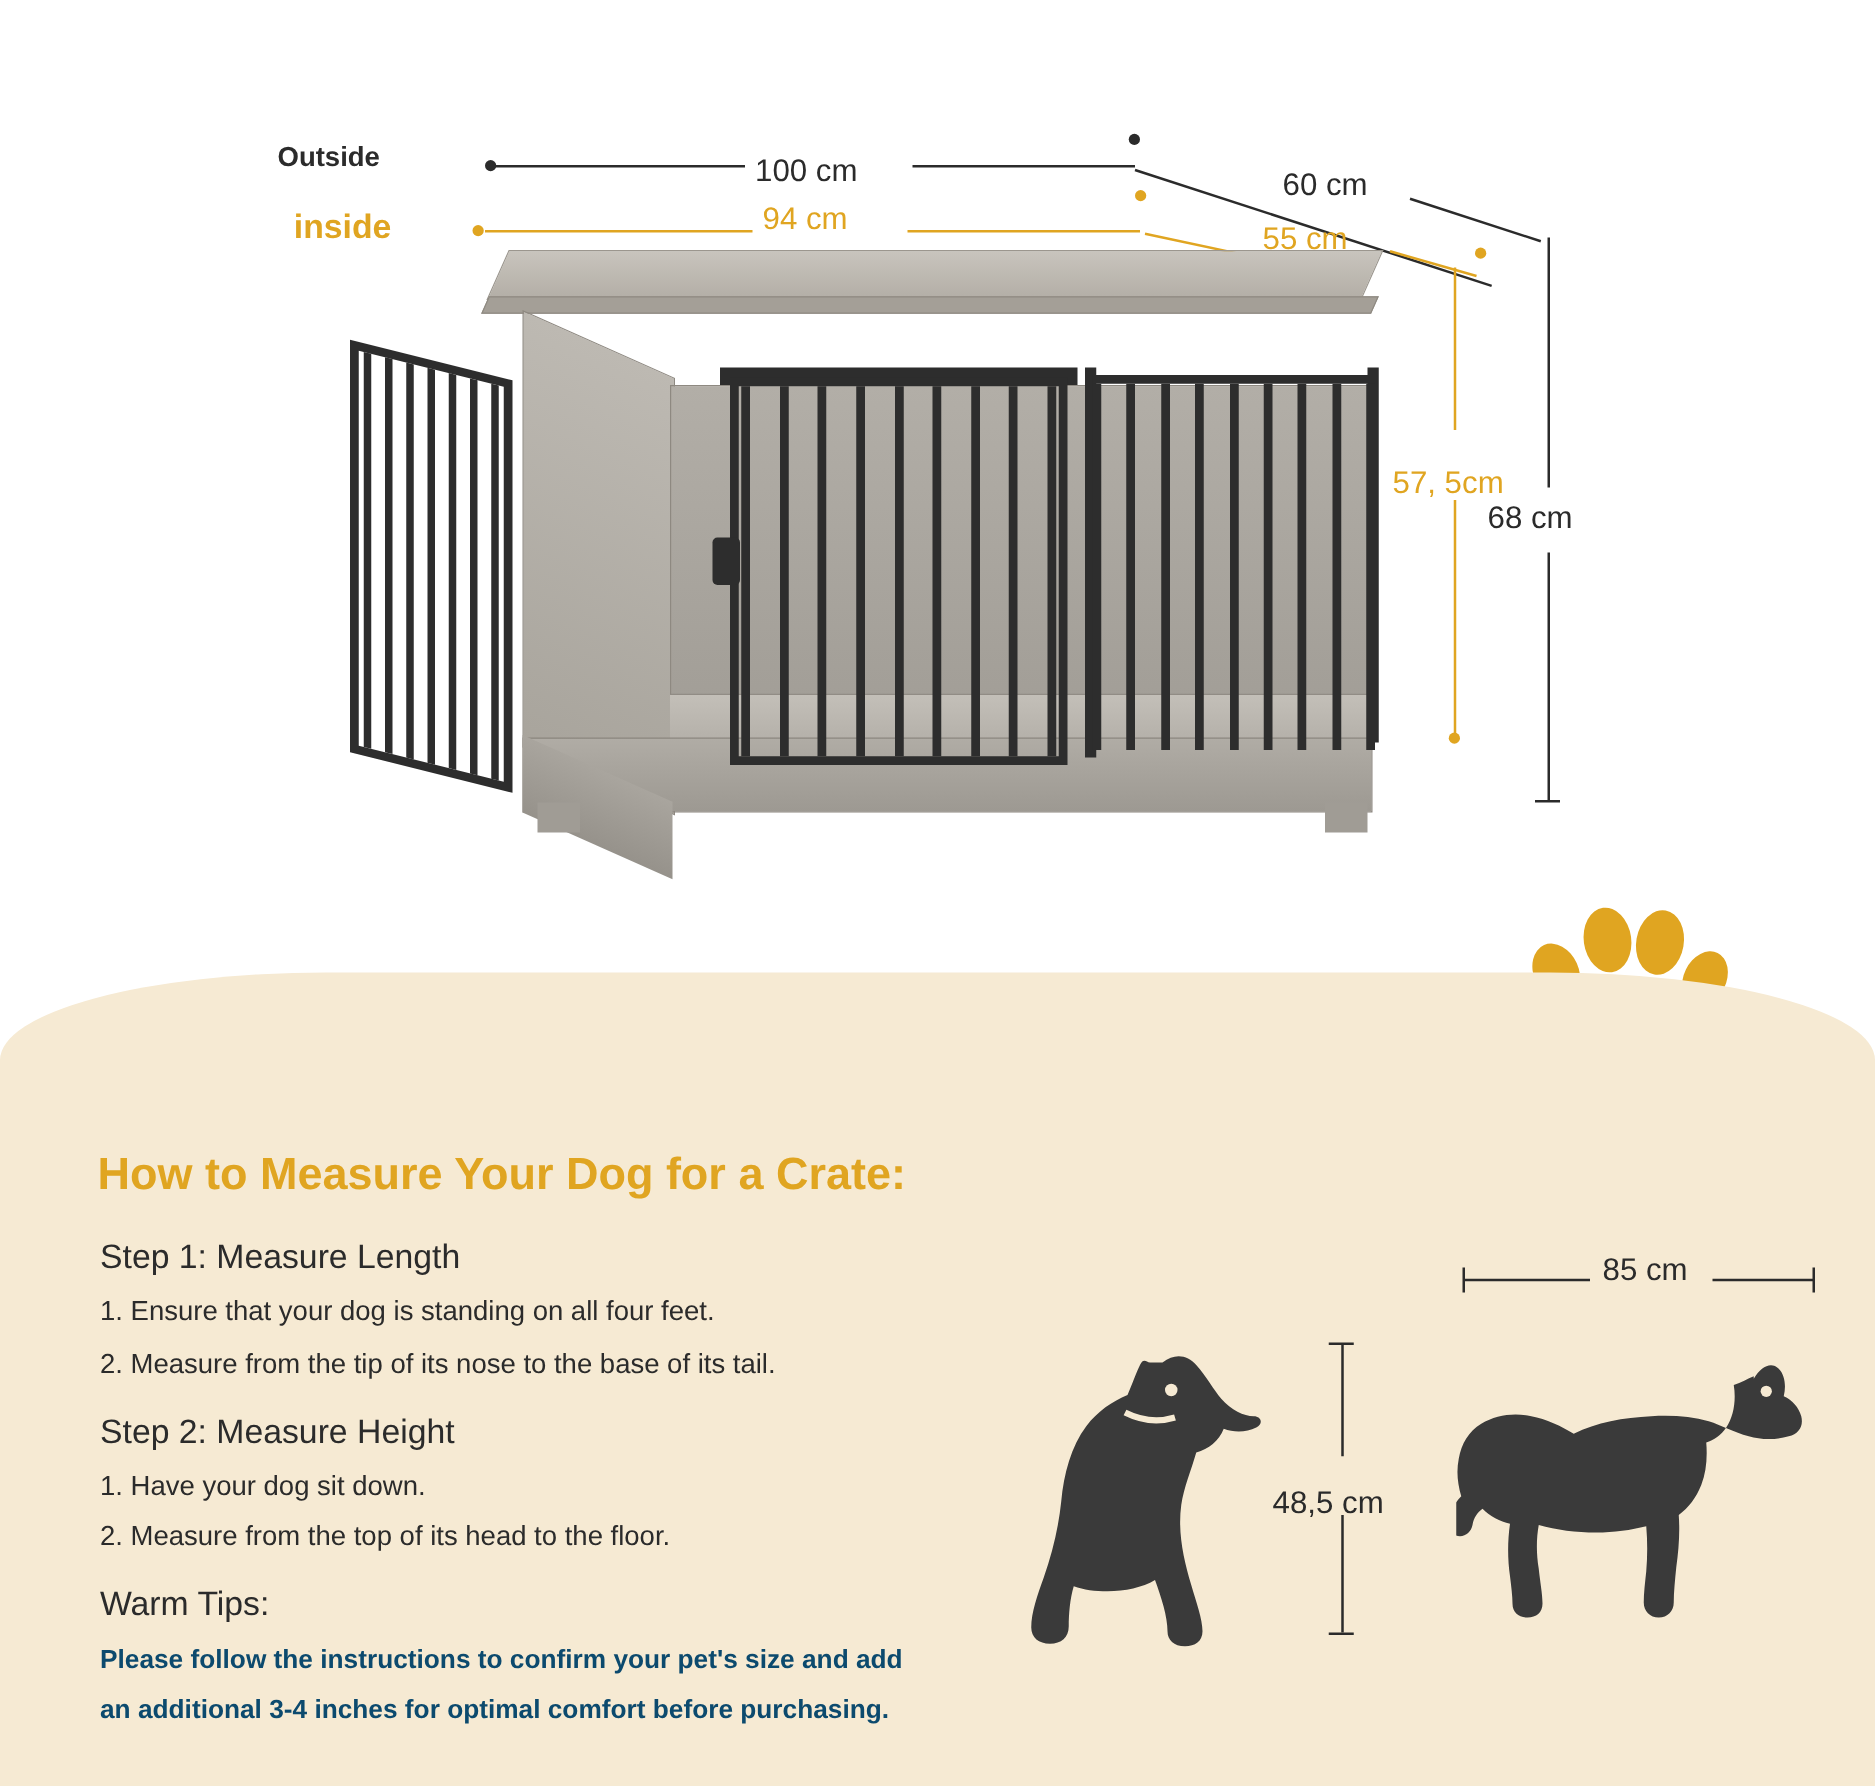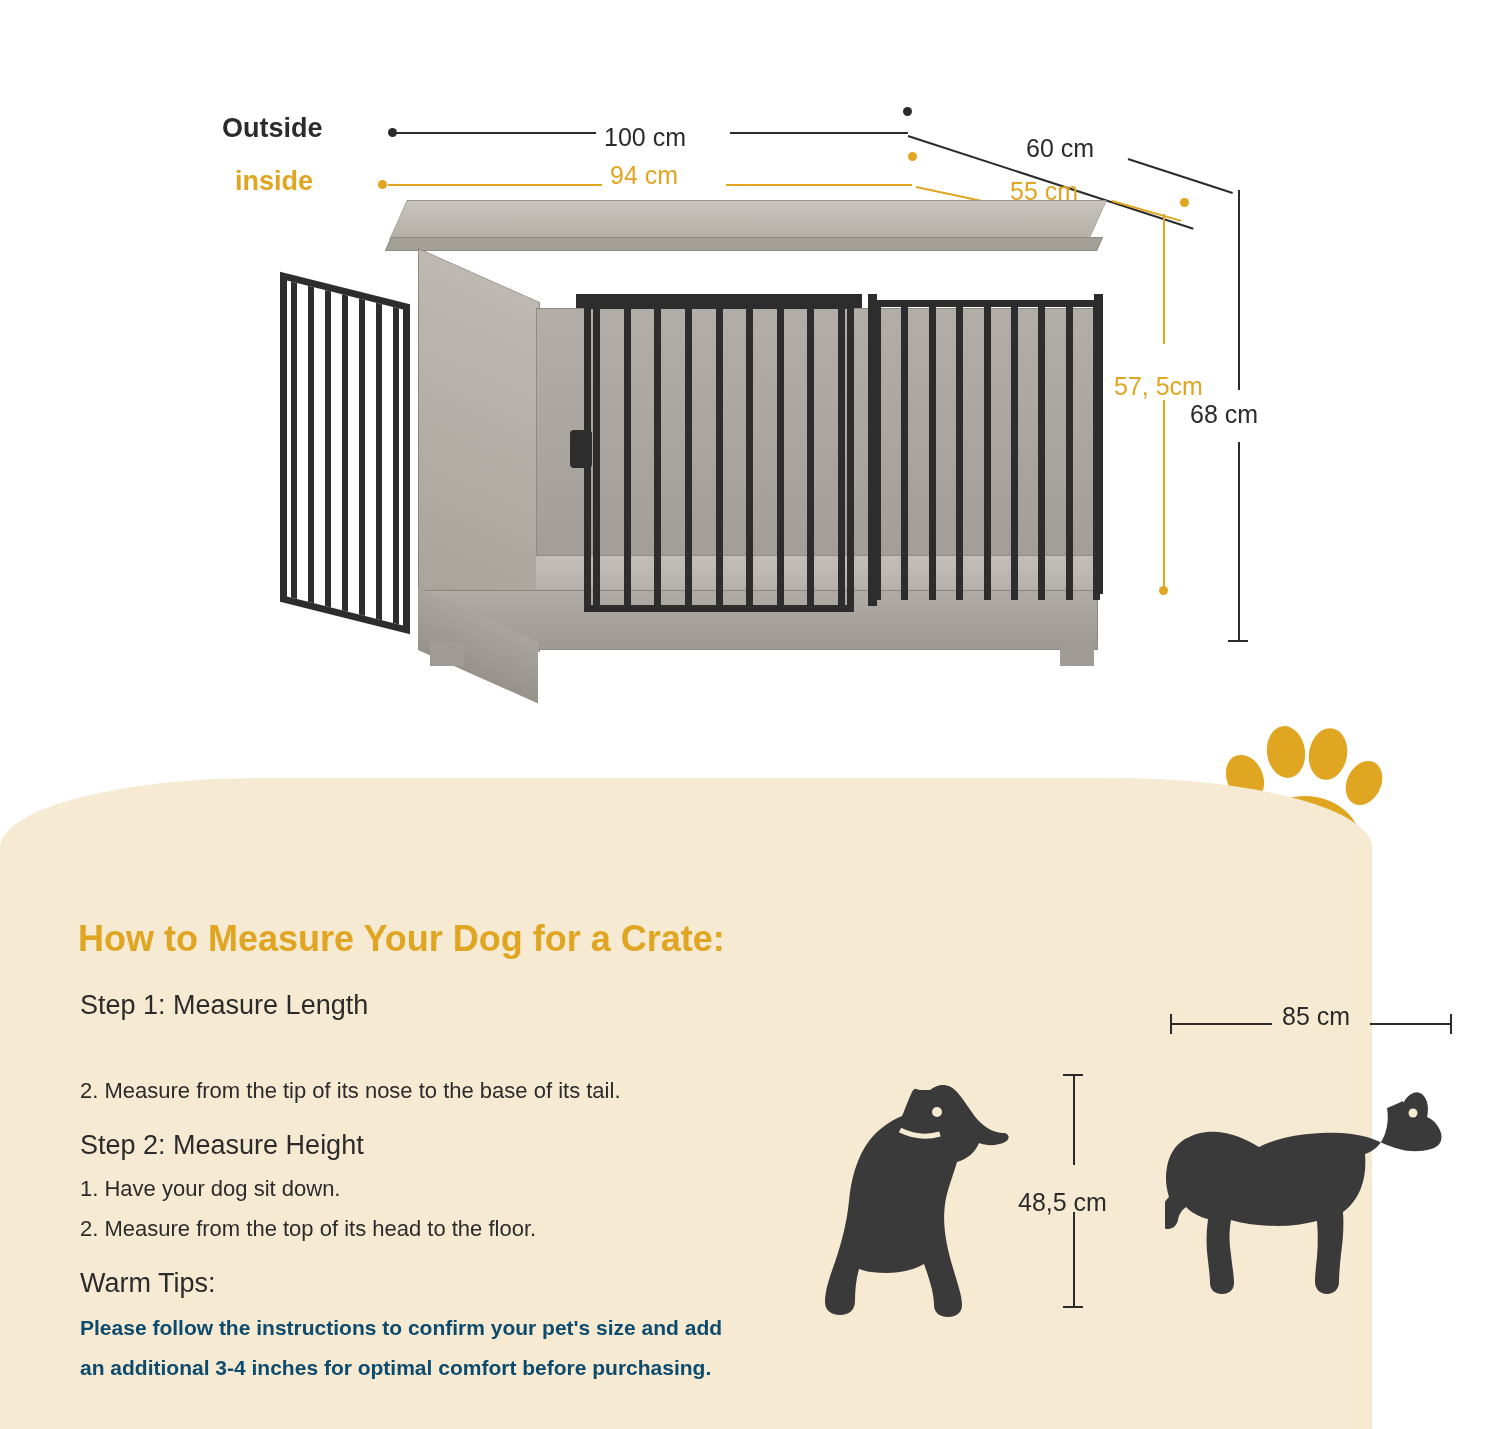--- a/index.html
+++ b/index.html
@@ -19,21 +19,21 @@
   }
   #page-title {
     position:absolute; left:78px; top:0px;
     font-size:52px; font-weight:bold; letter-spacing:1px;
     color:#E0A521;
   }
 
   
   .legend-outside {
     position:absolute; left:222px; top:113px;
-    font-size:27px; font-weight:bold; color:#2b2b2b;
+    font-size:22px; font-weight:bold; color:#2b2b2b;
   }
   .legend-inside {
     position:absolute; left:235px; top:166px;
     font-size:27px; font-weight:bold; color:#E0A521;
   }
 
   
   .dim { position:absolute; font-size:25px; color:#2b2b2b; white-space:nowrap; }
   .dim.gold { color:#E0A521; }
   .dim.white { color:#ffffff; font-weight:bold; }
@@ -139,21 +139,21 @@
   .toe.t2 { width:38px; height:52px; left:52px; top:14px; transform:rotate(-8deg); }
   .toe.t3 { width:38px; height:52px; left:94px; top:16px; transform:rotate(10deg); }
   .toe.t4 { width:34px; height:46px; left:132px; top:48px; transform:rotate(26deg); }
   #paw-weight {
     position:absolute; left:0; top:118px; width:180px; text-align:center;
     font-size:30px; font-weight:bold; color:#ffffff;
   }
 
   
   #bottom-section {
-    position:absolute; left:0; top:778px; width:1372px; height:651px;
+    position:absolute; left:0; top:778px; width:1500px; height:651px;
     background:#f6ead3;
     border-top-left-radius:260px 70px;
     border-top-right-radius:260px 70px;
   }
   #measure-heading {
     position:absolute; left:78px; top:140px;
     font-size:36px; font-weight:bold; color:#E0A521;
   }
   .step-title {
     position:absolute; left:80px; font-size:27px; color:#2b2b2b;
@@ -289,20 +289,21 @@
   <div class="toe t4"></div>
   <div class="paw-pad"></div>
   <div id="paw-weight">31.7kg</div>
 </div>
 
 <div id="bottom-section">
 
   <div id="measure-heading">How to Measure Your Dog for a Crate:</div>
 
   <div class="step-title" style="top:212px;">Step 1: Measure Length</div>
+  <div class="step-line" style="top:258px;">1. Ensure that your dog is standing on all four feet.</div>
   <div class="step-line" style="top:300px;">2. Measure from the tip of its nose to the base of its tail.</div>
 
   <div class="step-title" style="top:352px;">Step 2: Measure Height</div>
   <div class="step-line" style="top:398px;">1. Have your dog sit down.</div>
   <div class="step-line" style="top:438px;">2. Measure from the top of its head to the floor.</div>
 
   <div class="tips-title" style="top:490px;">Warm Tips:</div>
   <div class="tips-line" style="top:538px;">Please follow the instructions to confirm your pet's size and add</div>
   <div class="tips-line" style="top:578px;">an additional 3-4 inches for optimal comfort before purchasing.</div>
 

